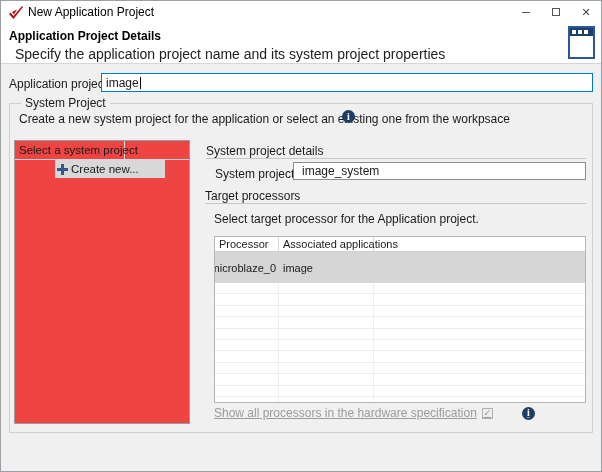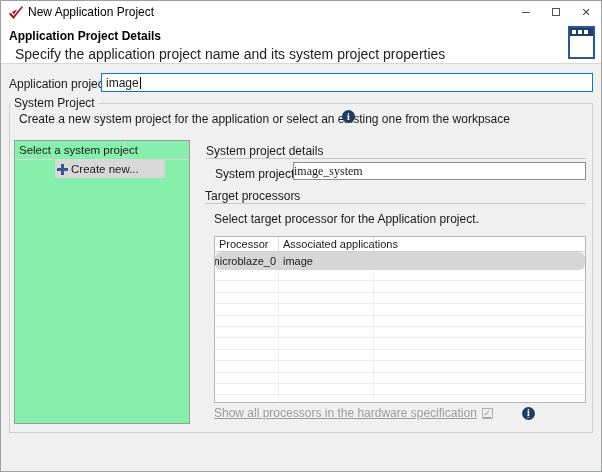--- a/index.html
+++ b/index.html
@@ -25,51 +25,51 @@
   #banner-icon .dot { width:4px; height:4px; background:#ffffff; }
 
   
   #main { position:absolute; left:0; top:63px; width:600px; height:380px; background:#f0f0f0; font-size:12px; }
   .abs { position:absolute; }
   #app-name-label { left:8px; top:13px; white-space:nowrap; }
   #app-name-input { left:100px; top:9px; width:492px; height:19px; background:#ffffff; border:1px solid #0078d7; padding:1px 4px; display:flex; align-items:center; }
   .caret { display:inline-block; width:1px; height:12px; background:#000; margin-left:1px; }
 
   #group-border { left:8px; top:39px; width:584px; height:330px; border:1px solid #cfcfcf; pointer-events:none; }
-  #group-label { left:9px; top:32px; background:#f0f0f0; padding:0 4px; }
+  #group-label { left:20px; top:32px; background:#f0f0f0; padding:0 4px; }
   #group-desc { left:18px; top:48px; white-space:nowrap; }
 
   .info-icon { width:13px; height:13px; border-radius:50%; background:#1e3c64; color:#fff; font-family:"Liberation Serif", serif; font-weight:bold; font-size:10px; display:flex; align-items:center; justify-content:center; line-height:1; }
   #info-workspace { left:341px; top:46px; }
 
   
-  #list-panel { left:13px; top:76px; width:176px; height:284px; background:#86efac; border:1px solid #9c9c9c; }
+  #list-panel { left:13px; top:76px; width:176px; height:284px; background:#ef4444; border:1px solid #9c9c9c; }
   #list-header { height:19px; border-bottom:1px solid #d9d9d9; display:flex; align-items:center; }
   #list-header .hcell { width:110px; height:100%; border-right:1px solid #d9d9d9; display:flex; align-items:center; padding-left:4px; font-size:11.5px; white-space:nowrap; }
   #list-item-create { height:18px; display:flex; align-items:center;padding-left:40px; }
   #list-item-create .sel { width:110px; height:100%; background:#d8d8d8; display:flex; align-items:center; padding-left:2px; gap:3px; }
   #list-item-create .lbl { font-size:11.5px; white-space:nowrap; }
 
   
   #sec1-title { left:205px; top:80px; }
   .rule { height:1px; background:#c8c8c8; }
   #rule1 { left:205px; top:94px; width:380px; }
   #sp-name-label { left:214px; top:103px; white-space:nowrap; }
-  #sp-name-input { left:292px; top:98px; width:293px; height:18px; background:#ffffff; border:1px solid #8c8c8c; padding:1px 0; display:flex; align-items:flex-start;font-family:Liberation Serif, serif; }
+  #sp-name-input { left:292px; top:98px; width:293px; height:18px; background:#ffffff; border:1px solid #8c8c8c; padding:1px 8px; display:flex; align-items:flex-end; }
   #sec2-title { left:204px; top:125px; }
   #rule2 { left:204px; top:139px; width:381px; }
   #instruction { left:213px; top:148px; white-space:nowrap; }
 
   
   #table { left:213px; top:172px; width:372px; height:167px; background:#ffffff; border:1px solid #b5b5b5; display:flex; flex-direction:column; font-size:11px; overflow:hidden; }
   .trow { display:flex; flex:none; }
   .thead { height:15px; border-bottom:1px solid #d0d0d0; }
   .thead .td { display:flex; align-items:center; padding-left:4px; border-right:1px solid #d8d8d8; white-space:nowrap; }
   .td.c1 { width:64px; } .td.c2 { width:95px; } .td.c3 { flex:1; border-right:none !important; }
-  .row-sel { height:18px; background:#d6d6d6;border-radius:6px; }
+  .row-sel { height:31px; background:#d6d6d6; }
   .row-sel .td { display:flex; align-items:center; white-space:nowrap; }
   .row-sel .c1 { justify-content:flex-end; padding-right:3px; }
   .row-sel .c2 { padding-left:4px; }
   .trow.empty { height:11.4px; border-bottom:1px solid #ececec; }
   .trow.empty .td { border-right:1px solid #efefef; }
 
   
   #showall { left:213px; top:342px; display:flex; align-items:center; gap:5px; color:#9b9b9b; white-space:nowrap;text-decoration:underline; }
   #showall-checkbox { width:11px; height:11px; border:1px solid #b0b0b0; background:#ededed; color:#9a9a9a; font-size:9px; display:flex; align-items:center; justify-content:center; line-height:1; }
   #info-processors { position:static; margin-left:24px; }

